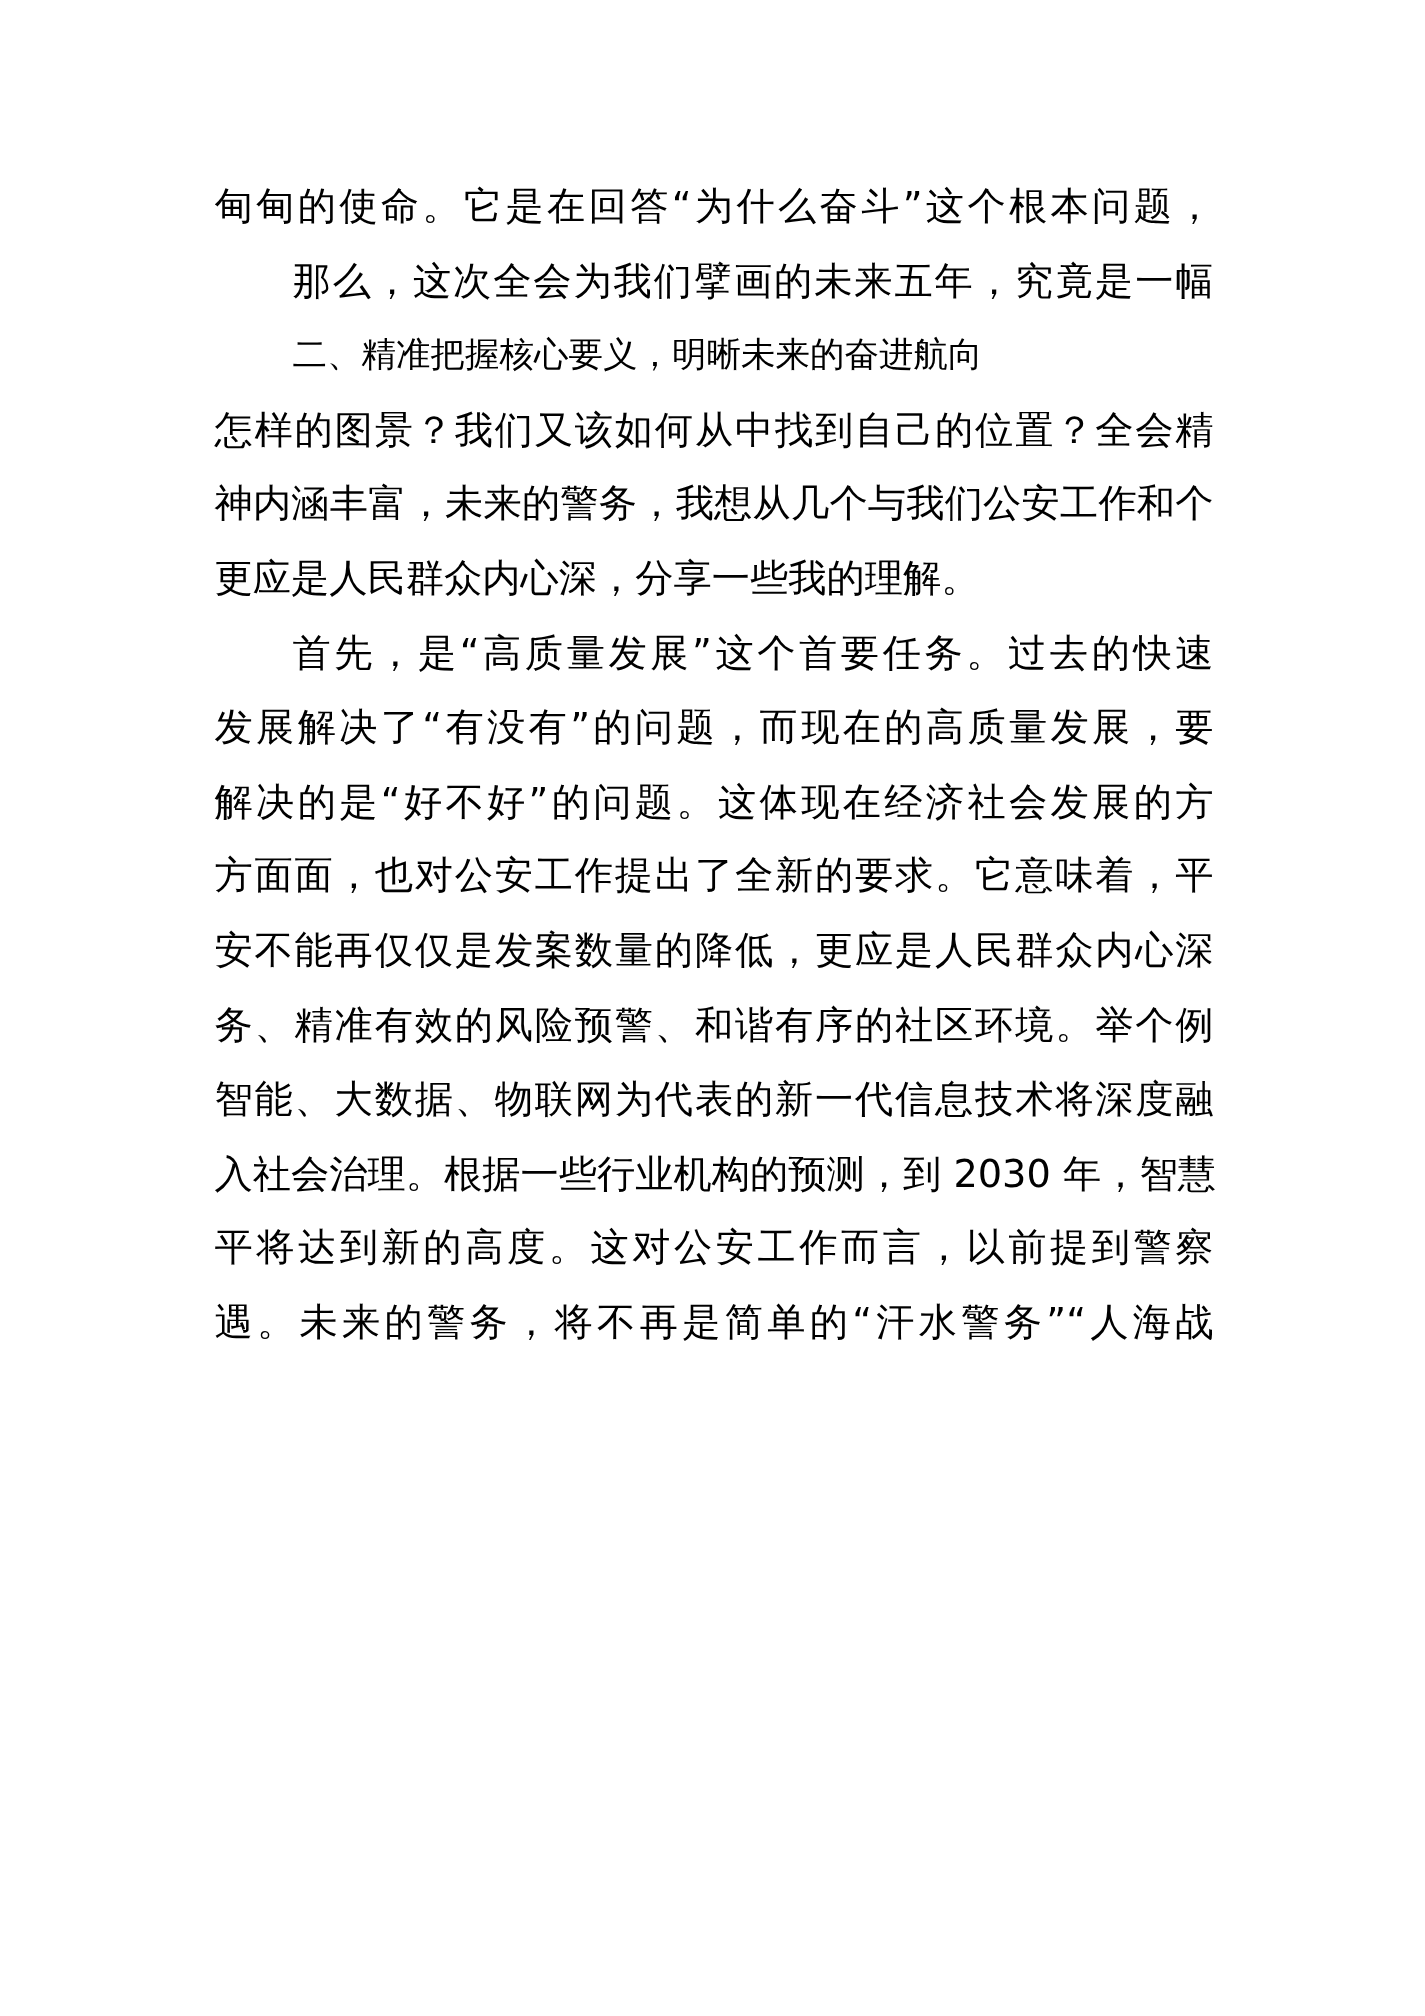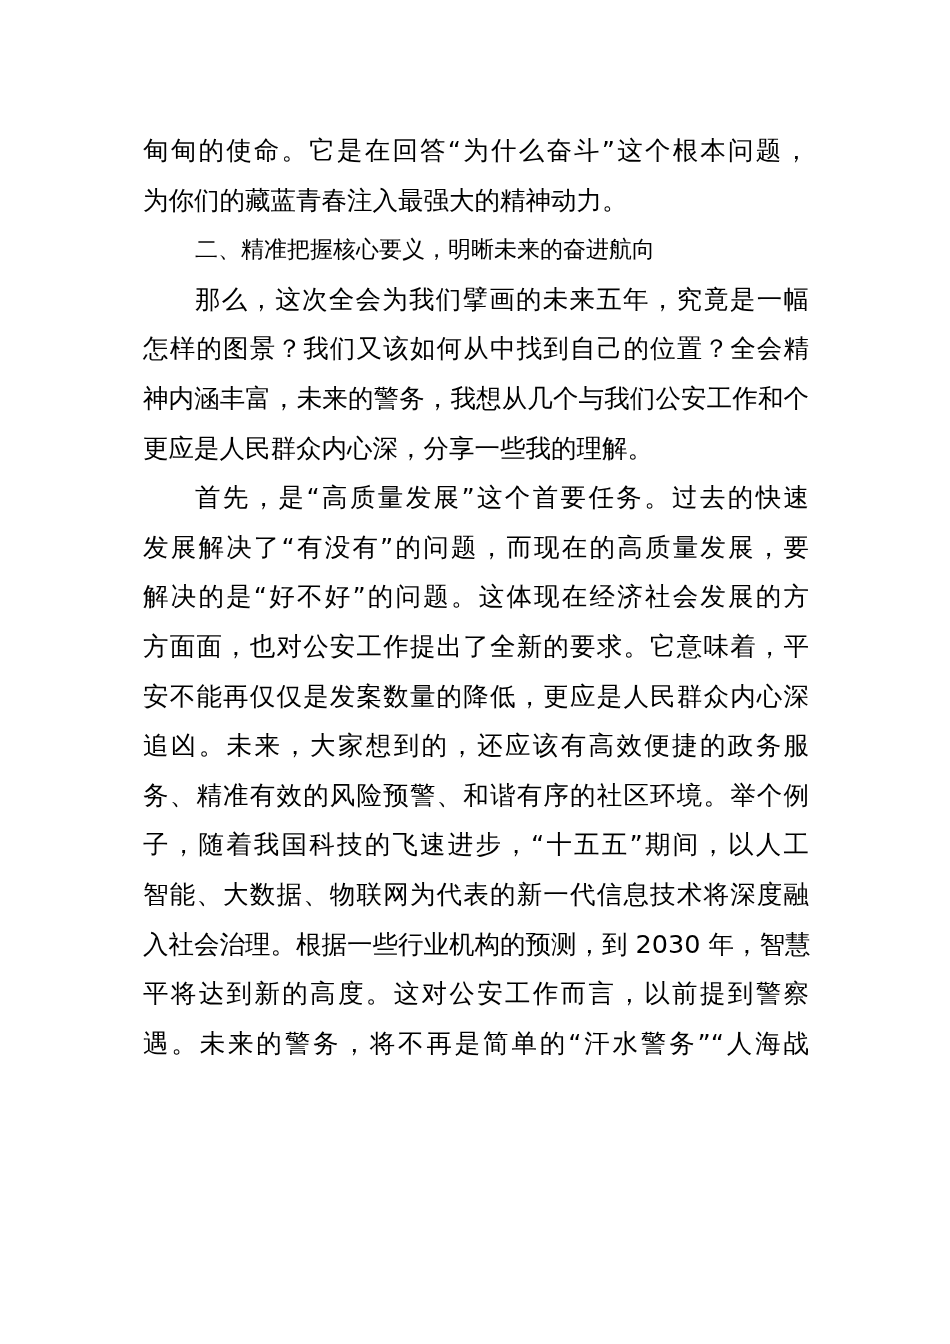--- a/index.html
+++ b/index.html
@@ -11,21 +11,21 @@
       width: 950px;
       height: 1344px;
       position: relative;
       overflow: hidden;
       font-family: "DejaVu Sans", "Liberation Sans", sans-serif;
       color: #000000;
     }
     .page {
       position: absolute;
       left: 143px;
-      top: 126px;
+      top: 114px;
       width: 666px;
     }
     .line {
       height: 49.6px;
       line-height: 49.6px;
       font-size: 25.5px;
       white-space: nowrap;
       text-align: justify;
       text-align-last: justify;
       letter-spacing: 0;
@@ -38,31 +38,28 @@
     }
     .heading {
       font-size: 23px;
     }
   </style>
 </head>
 <body>
 
 <div class="page">
   <div class="line">甸甸的使命。它是在回答“为什么奋斗”这个根本问题，</div>
-  <div class="line last">为你们的藏蓝青春注入最强大的精神动力。</div>
+  <div class="line indent">那么，这次全会为我们擘画的未来五年，究竟是一幅</div>
   <div class="line indent last heading">二、精准把握核心要义，明晰未来的奋进航向</div>
-  <div class="line indent">那么，这次全会为我们擘画的未来五年，究竟是一幅</div>
   <div class="line">怎样的图景？我们又该如何从中找到自己的位置？全会精</div>
   <div class="line">神内涵丰富，未来的警务，我想从几个与我们公安工作和个</div>
   <div class="line last">更应是人民群众内心深，分享一些我的理解。</div>
   <div class="line indent">首先，是“高质量发展”这个首要任务。过去的快速</div>
   <div class="line">发展解决了“有没有”的问题，而现在的高质量发展，要</div>
   <div class="line">解决的是“好不好”的问题。这体现在经济社会发展的方</div>
   <div class="line">方面面，也对公安工作提出了全新的要求。它意味着，平</div>
   <div class="line">安不能再仅仅是发案数量的降低，更应是人民群众内心深</div>
-  <div class="line">追凶。未来，大家想到的，还应该有高效便捷的政务服</div>
   <div class="line">务、精准有效的风险预警、和谐有序的社区环境。举个例</div>
-  <div class="line">子，随着我国科技的飞速进步，“十五五”期间，以人工</div>
   <div class="line">智能、大数据、物联网为代表的新一代信息技术将深度融</div>
   <div class="line">入社会治理。根据一些行业机构的预测，到 2030 年，智慧</div>
   <div class="line">平将达到新的高度。这对公安工作而言，以前提到警察</div>
   <div class="line">遇。未来的警务，将不再是简单的“汗水警务”“人海战</div>
 </div>
 
 </body></html>

